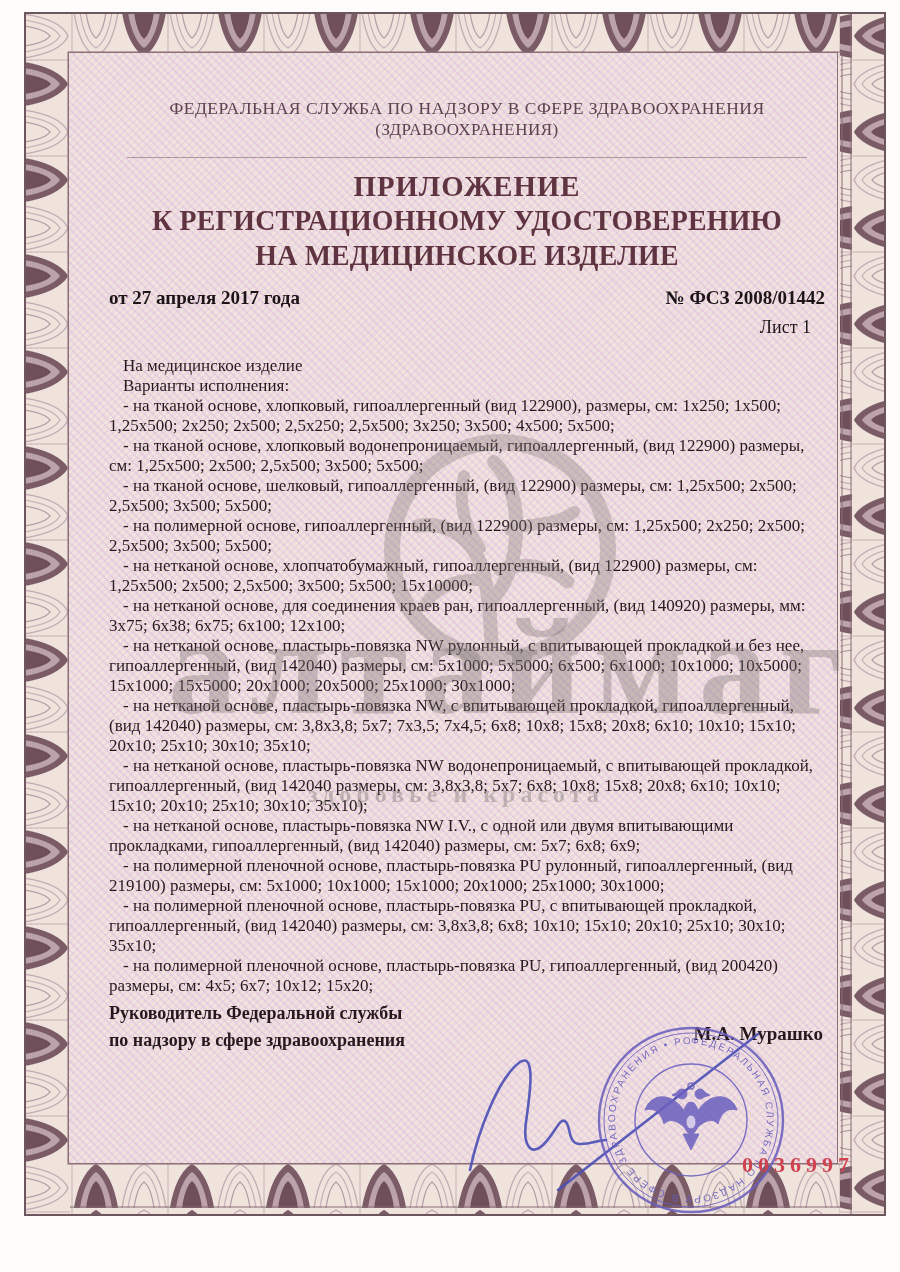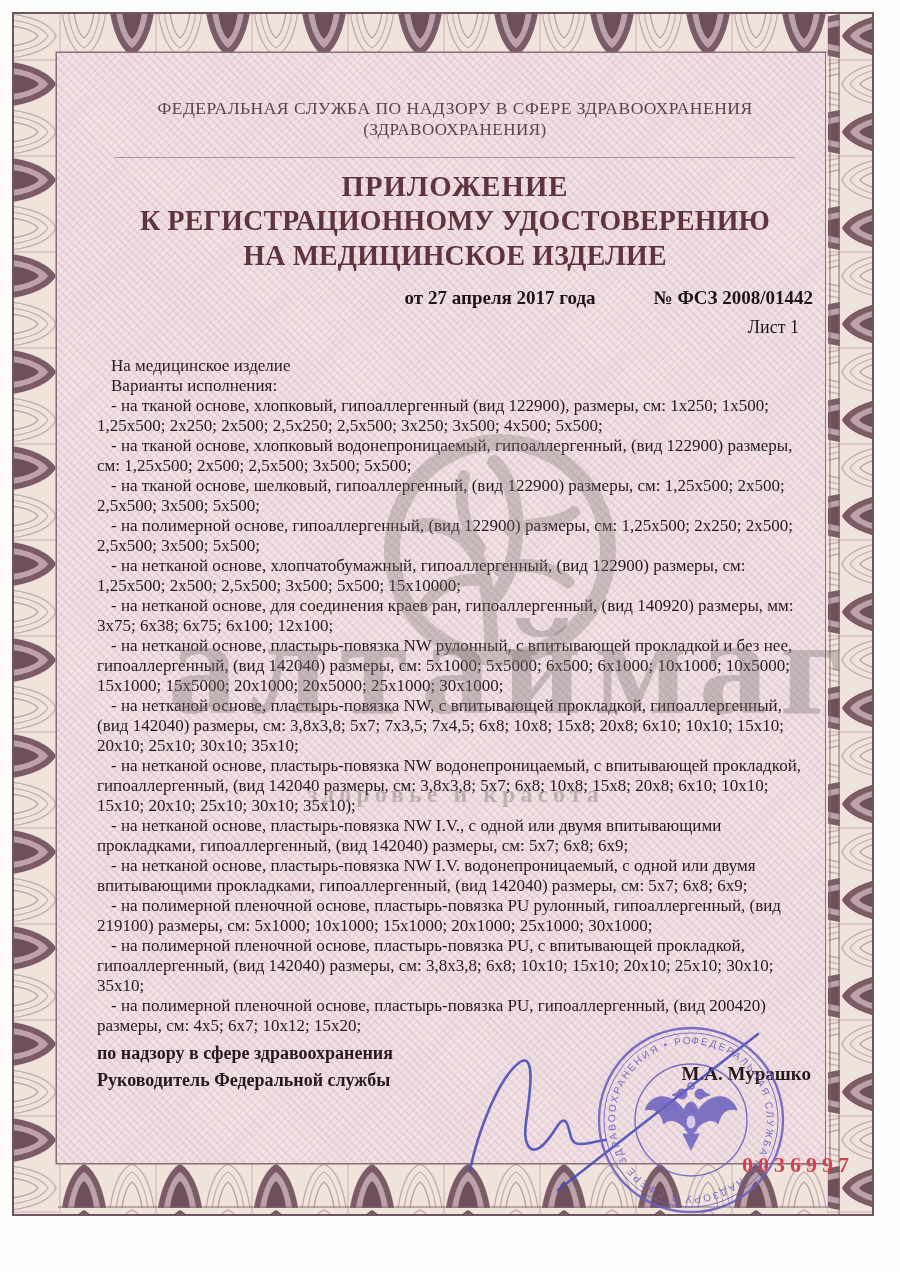--- a/index.html
+++ b/index.html
@@ -1,20 +1,20 @@
 <!DOCTYPE html>
 <html lang="ru"><head>
 <meta charset="utf-8">
 <style>
   html,body{margin:0;padding:0;}
   body{background:#ffffff;font-family:"Liberation Serif", serif;}
   .page{position:relative;width:900px;height:1272px;background:#fdfcfb;overflow:hidden;}
 
   
-  .certificate{position:absolute;left:12px;top:12px;width:858px;height:1204px;background:#f0e5de;}
+  .certificate{position:absolute;left:24px;top:12px;width:858px;height:1204px;background:#f0e5de;}
   .border-svg{position:absolute;left:0;top:0;}
 
   
   .field{
     position:absolute;left:44px;top:40px;right:44px;bottom:52px;
     background-color:#ecdae2;
     background-image:
       repeating-linear-gradient(45deg, rgba(221,185,214,.40) 0 2px, rgba(0,0,0,0) 2px 6px),
       repeating-linear-gradient(-45deg, rgba(247,238,215,.55) 0 2px, rgba(0,0,0,0) 2px 5px),
       repeating-linear-gradient(90deg, rgba(236,214,228,.35) 0 1px, rgba(0,0,0,0) 1px 4px);
@@ -27,21 +27,21 @@
 
   .org{ text-align:center; color:#5c414e; font-size:17.5px; line-height:22px; letter-spacing:.5px; margin-top:18px;}
   .org .l2{font-size:17px;}
   .sep{border:0;border-top:1px solid rgba(122,95,104,.55);margin:16px 18px 10px 18px;}
 
   .doc-title{ text-align:center; color:#5f3440; font-weight:bold; line-height:35px; margin-top:2px;
               transform:scaleX(.96); transform-origin:50% 0;}
   .doc-title .t1{font-size:30px; letter-spacing:1px;}
   .doc-title .t2,.doc-title .t3{font-size:29px; letter-spacing:.2px;}
 
-  .date-row{display:flex;justify-content:flex-end;gap:58px;font-weight:bold;font-size:19px;color:#1d1418;margin-top:14px;}
+  .date-row{display:flex;justify-content:space-between;gap:58px;font-weight:bold;font-size:19px;color:#1d1418;margin-top:14px;}
   .sheet-row{text-align:right;font-weight:normal;font-size:18px;color:#1d1418;margin-top:8px;padding-right:14px;}
 
   .body-block{margin-top:18px;font-size:17px;line-height:20px;}
   .intro{margin-left:14px;}
   .device-name{margin-left:14px;font-weight:bold;}
   .variants p{margin:0;text-indent:14px;}
 
   .footer-row{display:flex;justify-content:space-between;align-items:flex-start;margin-top:4px;}
   .signer-title{font-weight:bold;font-size:18px;line-height:27px;}
   .signer-name{font-weight:bold;font-size:19px;margin-top:24px;padding-right:2px;}
@@ -129,30 +129,29 @@
               <p>- на тканой основе, хлопковый, гипоаллергенный (вид 122900), размеры, см: 1х250; 1х500; 1,25х500; 2х250; 2х500; 2,5х250; 2,5х500; 3х250; 3х500; 4х500; 5х500;</p>
               <p>- на тканой основе, хлопковый водонепроницаемый, гипоаллергенный, (вид 122900) размеры, см: 1,25х500; 2х500; 2,5х500; 3х500; 5х500;</p>
               <p>- на тканой основе, шелковый, гипоаллергенный, (вид 122900) размеры, см: 1,25х500; 2х500; 2,5х500; 3х500; 5х500;</p>
               <p>- на полимерной основе, гипоаллергенный, (вид 122900) размеры, см: 1,25х500; 2х250; 2х500; 2,5х500; 3х500; 5х500;</p>
               <p>- на нетканой основе, хлопчатобумажный, гипоаллергенный, (вид 122900) размеры, см: 1,25х500; 2х500; 2,5х500; 3х500; 5х500; 15х10000;</p>
               <p>- на нетканой основе, для соединения краев ран, гипоаллергенный, (вид 140920) размеры, мм: 3х75; 6х38; 6х75; 6х100; 12х100;</p>
               <p>- на нетканой основе, пластырь-повязка NW рулонный, с впитывающей прокладкой и без нее, гипоаллергенный, (вид 142040) размеры, см: 5х1000; 5х5000; 6х500; 6х1000; 10х1000; 10х5000; 15х1000; 15х5000; 20х1000; 20х5000; 25х1000; 30х1000;</p>
               <p>- на нетканой основе, пластырь-повязка NW, с впитывающей прокладкой, гипоаллергенный, (вид 142040) размеры, см: 3,8х3,8; 5х7; 7х3,5; 7х4,5; 6х8; 10х8; 15х8; 20х8; 6х10; 10х10; 15х10; 20х10; 25х10; 30х10; 35х10;</p>
               <p>- на нетканой основе, пластырь-повязка NW водонепроницаемый, с впитывающей прокладкой, гипоаллергенный, (вид 142040 размеры, см: 3,8х3,8; 5х7; 6х8; 10х8; 15х8; 20х8; 6х10; 10х10; 15х10; 20х10; 25х10; 30х10; 35х10);</p>
               <p>- на нетканой основе, пластырь-повязка NW I.V., с одной или двумя впитывающими прокладками, гипоаллергенный, (вид 142040) размеры, см: 5х7; 6х8; 6х9;</p>
-              <p>- на нетканой основе, пластырь-повязка NW I.V. водонепроницаемый, с одной или двумя впитывающими прокладками, гипоаллергенный, (вид 142040) размеры, см: 5х7; 6х8; 6х9;</p>
               <p>- на полимерной пленочной основе, пластырь-повязка PU рулонный, гипоаллергенный, (вид 219100) размеры, см: 5х1000; 10х1000; 15х1000; 20х1000; 25х1000; 30х1000;</p>
               <p>- на полимерной пленочной основе, пластырь-повязка PU, с впитывающей прокладкой, гипоаллергенный, (вид 142040) размеры, см: 3,8х3,8; 6х8; 10х10; 15х10; 20х10; 25х10; 30х10; 35х10;</p>
               <p>- на полимерной пленочной основе, пластырь-повязка PU, гипоаллергенный, (вид 200420) размеры, см: 4х5; 6х7; 10х12; 15х20;</p>
             </div>
 
           <div class="footer-row">
             <div class="signer-title">
+              <div>Руководитель Федеральной службы</div>
               <div>по надзору в сфере здравоохранения</div>
-              <div>Руководитель Федеральной службы</div>
             </div>
             <div class="signer-name">М.А. Мурашко</div>
           </div>
         </div>
 
       </div>
     </div>
   </div>
 
   <svg class="wm-tree" width="280" height="240" viewBox="0 0 280 240" aria-hidden="true">

